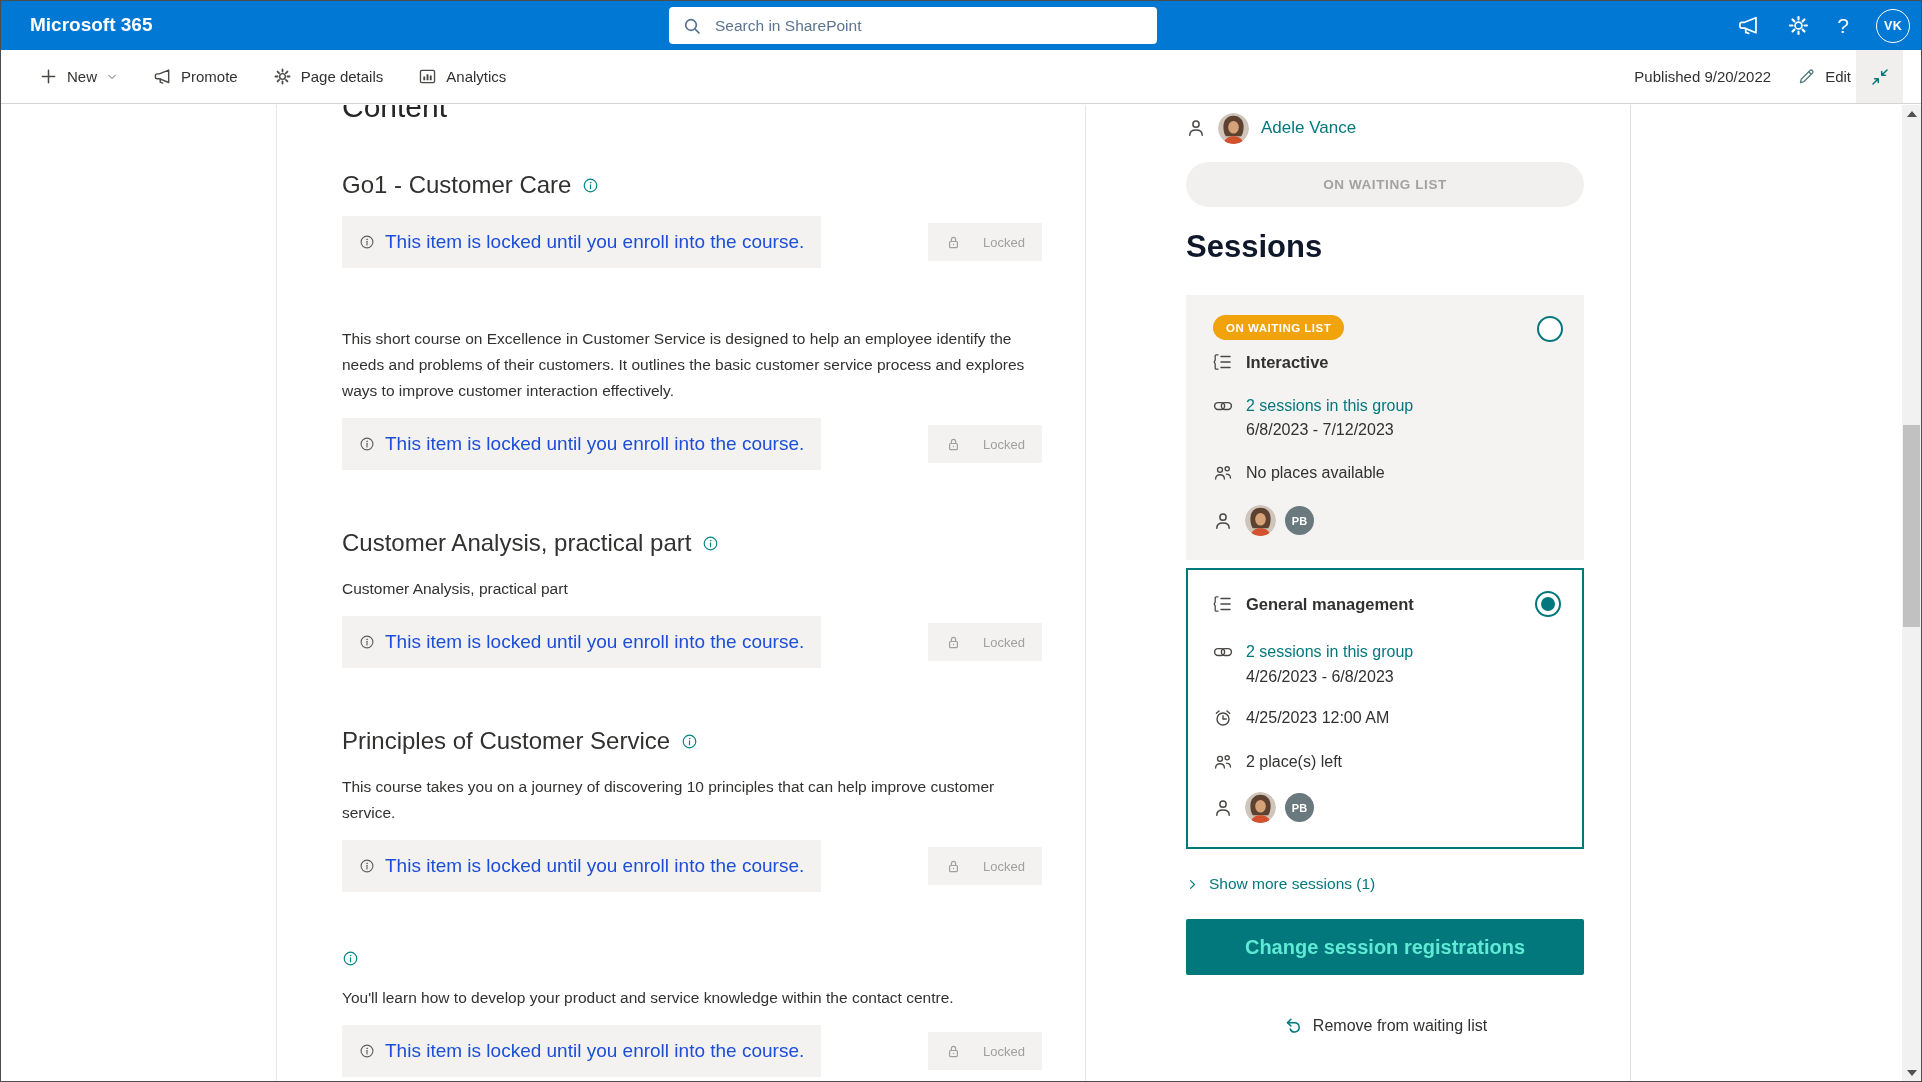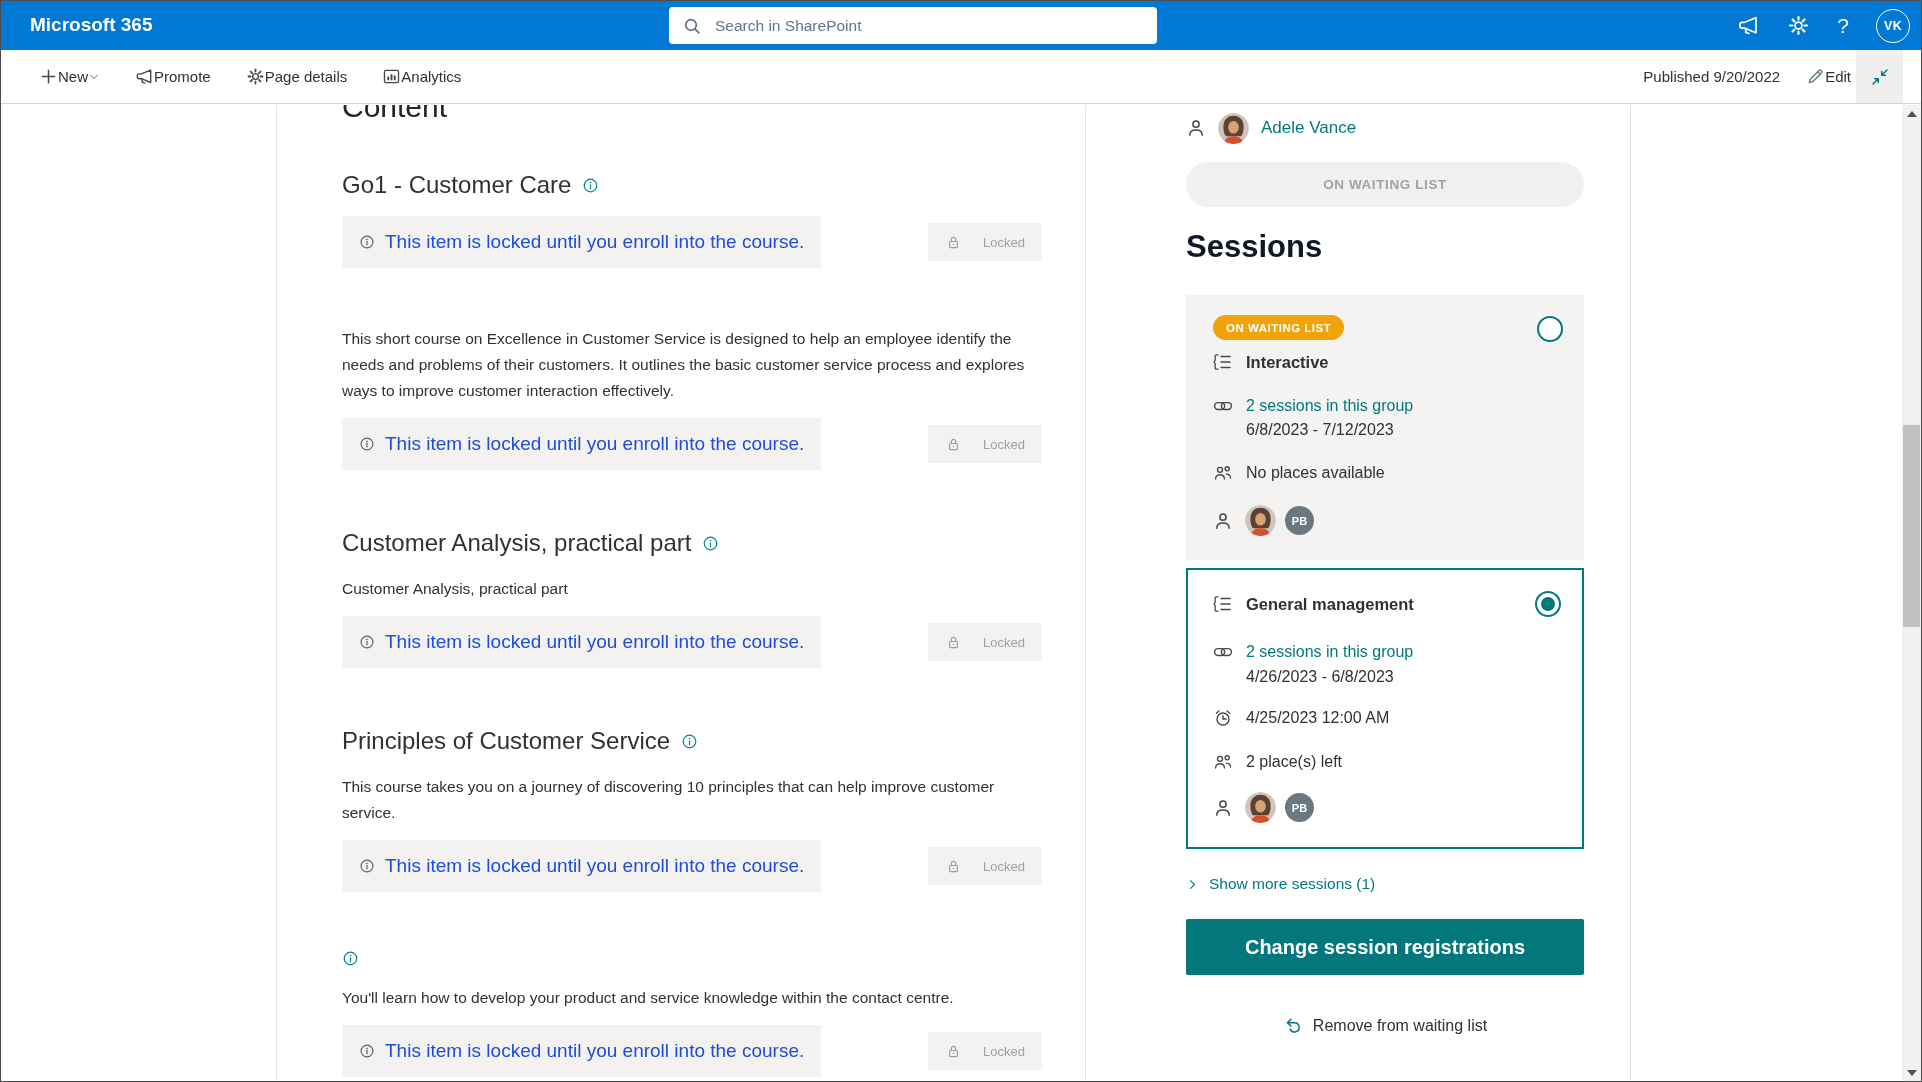--- a/index.html
+++ b/index.html
@@ -20,21 +20,21 @@
   .topbar-icons{position:absolute;right:11px;top:0;height:49px;display:flex;align-items:center;gap:27px}
   .tb-btn{cursor:pointer;display:flex;align-items:center;justify-content:center}
   .tb-btn svg{width:23px;height:23px;color:#fff}
   .help-glyph{font-size:21px;font-weight:400;line-height:1}
   .avatar-circ{width:32px;height:32px;border:1.6px solid #fff;border-radius:50%;display:flex;align-items:center;
                justify-content:center;font-size:12.5px;font-weight:600;letter-spacing:.3px}
 
   
   .cmdbar{position:relative;height:54px;background:#fff;border-bottom:1px solid #d6d4d2;display:flex;
           align-items:center;padding-left:38px;gap:35px;font-size:15px;color:#323130;box-sizing:border-box}
-  .cmd-item{display:flex;align-items:center;cursor:pointer}
+  .cmd-item{display:flex;align-items:center;gap:9px;cursor:pointer}
   .cmd-item svg{width:19px;height:19px;color:#4a4845}
   .cmd-item .chev{width:12px;height:12px;color:#616161}
   .cmd-right{position:absolute;right:70px;display:flex;align-items:center;gap:26px}
   .published{font-size:15px;color:#323130}
   .edit-item svg{color:#557b7d}
   .collapse-btn{position:absolute;right:18px;top:0;width:47px;height:53px;background:#f1efed;display:flex;
                 align-items:center;justify-content:center;cursor:pointer}
   .collapse-btn svg{width:20px;height:20px;color:#03787c}
 
   
@@ -84,21 +84,21 @@
   .s-date{font-size:16px;color:#323130;margin-left:33px}
   .s-text{font-size:16px;color:#323130}
   .mb24{margin-bottom:24px}.mb22{margin-bottom:22px}.mb20{margin-bottom:20px}.mb28{margin-bottom:28px}
   .mb5{margin-bottom:5px}.mb6{margin-bottom:6px}
   .avatars{display:flex;align-items:center;gap:9px}
   .avatars .pers{width:20px;height:20px;color:#4a4845;margin-right:3px}
   .pb{width:29px;height:29px;border-radius:50%;background:#69797e;color:#fff;font-size:11px;font-weight:700;
       display:flex;align-items:center;justify-content:center;cursor:pointer}
   .show-more{margin-top:26px;display:flex;align-items:center;gap:10px;color:#03787c;font-size:15.5px;cursor:pointer}
   .show-more svg{width:13px;height:13px}
-  .change-btn{margin-top:26px;width:100%;height:56px;background:#03787c;color:#ffffff;border:none;border-radius:2px;
+  .change-btn{margin-top:26px;width:100%;height:56px;background:#03787c;color:#5eead4;border:none;border-radius:2px;
               font-size:20px;font-weight:600;cursor:pointer;font-family:"Liberation Sans",sans-serif}
   .remove-row{margin-top:41px;display:flex;align-items:center;justify-content:center;gap:11px;font-size:16px;
               color:#323130;cursor:pointer}
   .remove-row svg{width:19px;height:19px;color:#03787c}
 
   
   .scrollbar{position:absolute;right:0;top:0;bottom:0;width:19px;background:#f1f1f1}
   .sb-up{height:17px;display:flex;align-items:center;justify-content:center;cursor:pointer}
   .sb-up i{width:0;height:0;border-left:5px solid transparent;border-right:5px solid transparent;
            border-bottom:6px solid #505050}

